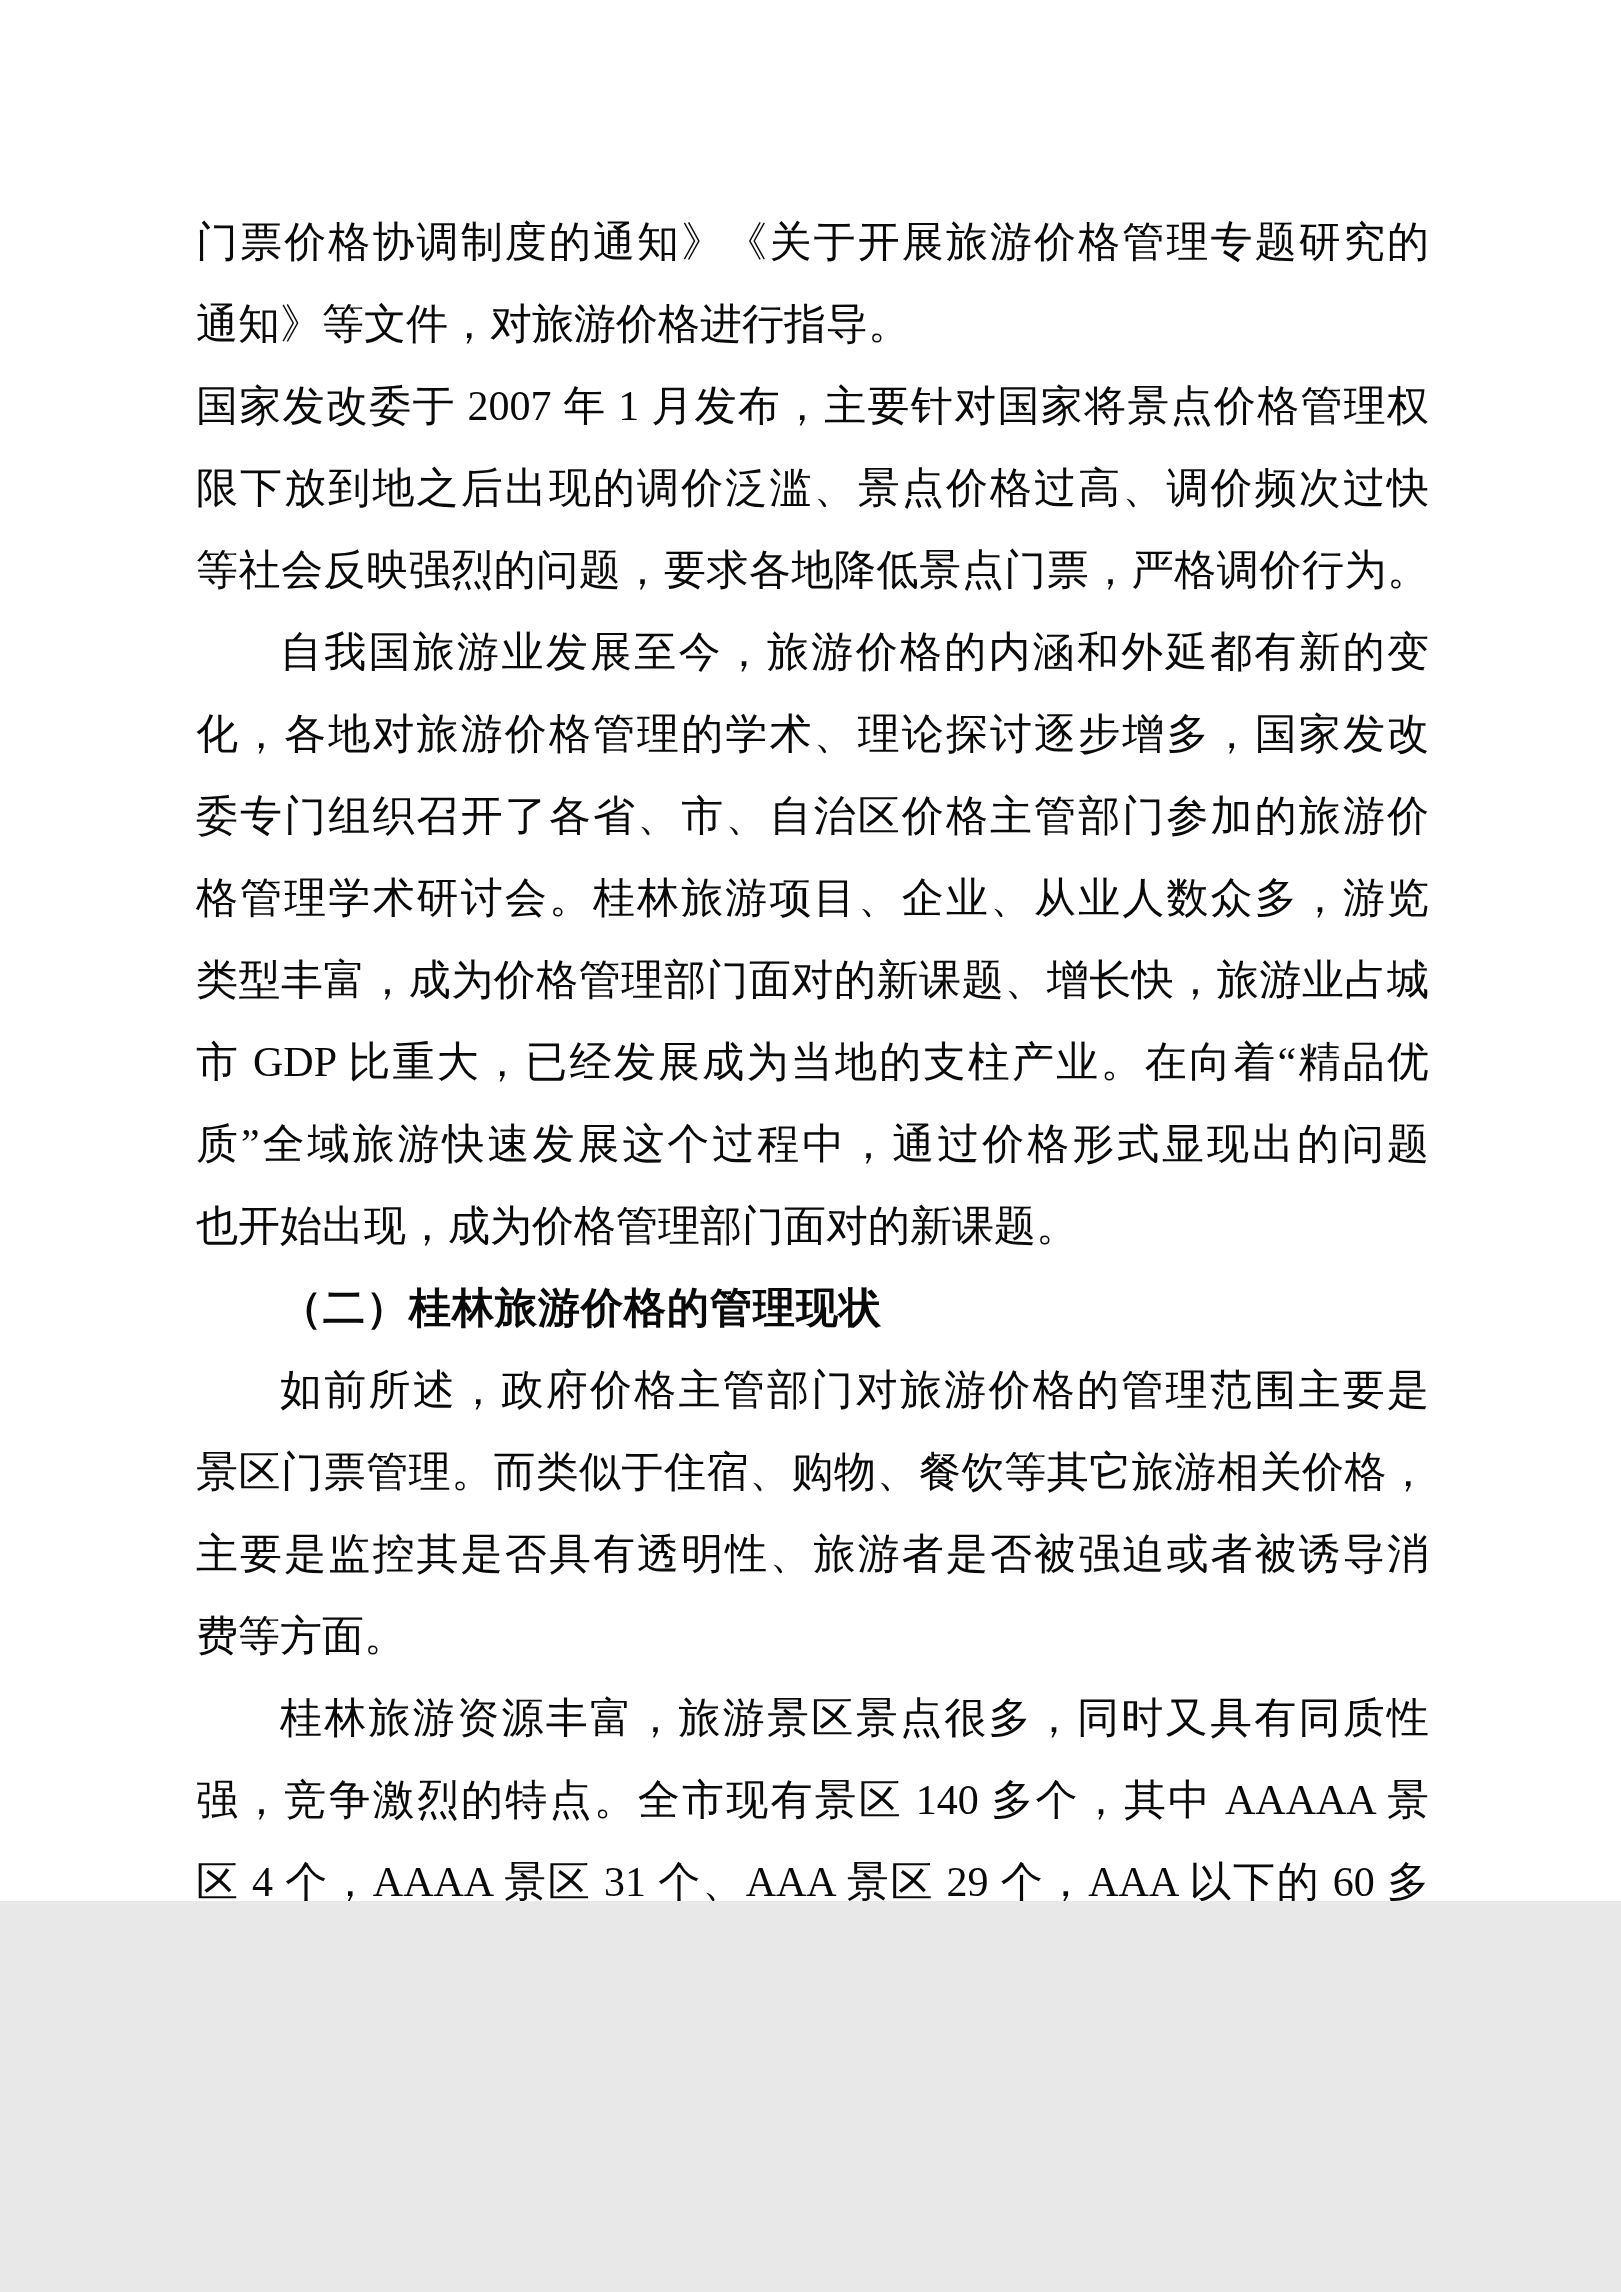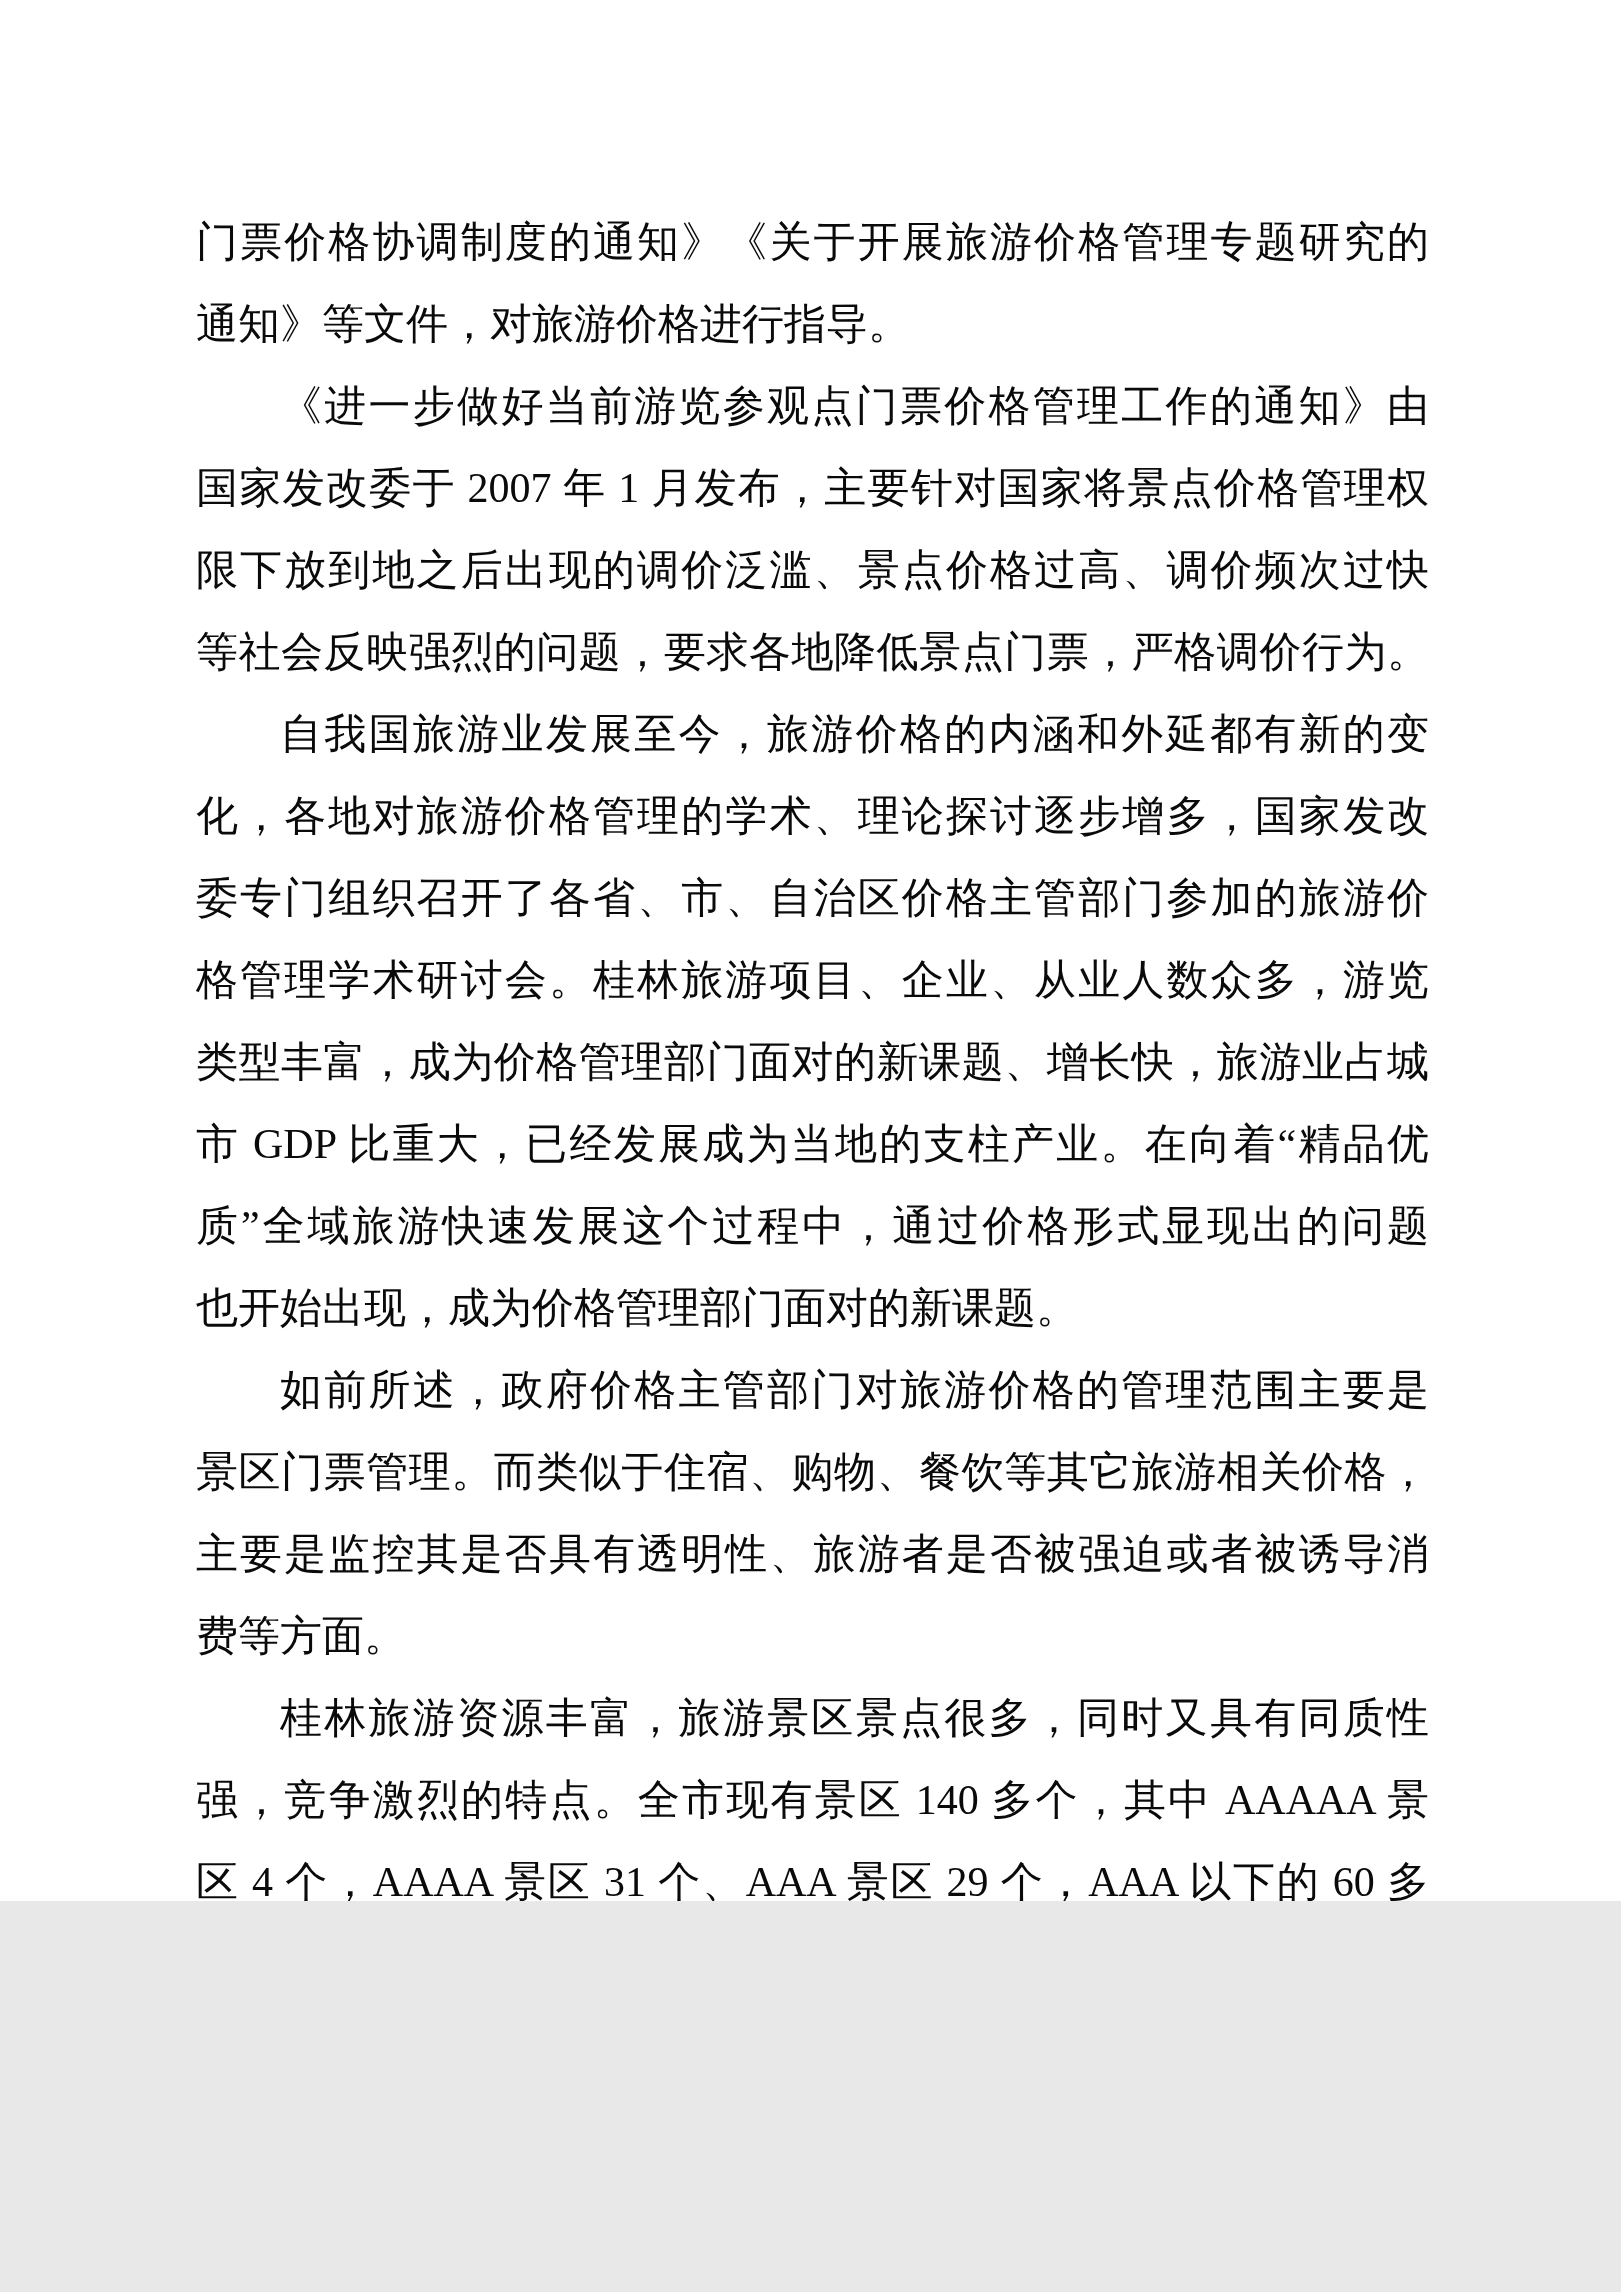--- a/index.html
+++ b/index.html
@@ -50,32 +50,32 @@
     font-family: "Liberation Serif", "DejaVu Serif", serif;
   }
 </style>
 </head>
 <body>
 
 <div class="page">
   <div class="text-block">
       <div class="line">门票价格协调制度的通知》《关于开展旅游价格管理专题研究的</div>
       <div class="line end">通知》等文件，对旅游价格进行指导。</div>
-      <div class="line indent">《进一步做好当前游览参观点门票价格管理工作的通知》由</div>
       <div class="line">国家发改委于 2007 年 1 月发布，主要针对国家将景点价格管理权</div>
       <div class="line">限下放到地之后出现的调价泛滥、景点价格过高、调价频次过快</div>
       <div class="line">等社会反映强烈的问题，要求各地降低景点门票，严格调价行为。</div>
       <div class="line indent">自我国旅游业发展至今，旅游价格的内涵和外延都有新的变</div>
       <div class="line">化，各地对旅游价格管理的学术、理论探讨逐步增多，国家发改</div>
       <div class="line">委专门组织召开了各省、市、自治区价格主管部门参加的旅游价</div>
       <div class="line">格管理学术研讨会。桂林旅游项目、企业、从业人数众多，游览</div>
       <div class="line">类型丰富，成为价格管理部门面对的新课题、增长快，旅游业占城</div>
       <div class="line">市 GDP 比重大，已经发展成为当地的支柱产业。在向着“精品优</div>
       <div class="line">质”全域旅游快速发展这个过程中，通过价格形式显现出的问题</div>
       <div class="line end">也开始出现，成为价格管理部门面对的新课题。</div>
+      <div class="line indent end heading">（二）桂林旅游价格的管理现状</div>
       <div class="line indent">如前所述，政府价格主管部门对旅游价格的管理范围主要是</div>
       <div class="line">景区门票管理。而类似于住宿、购物、餐饮等其它旅游相关价格，</div>
       <div class="line">主要是监控其是否具有透明性、旅游者是否被强迫或者被诱导消</div>
       <div class="line end">费等方面。</div>
       <div class="line indent">桂林旅游资源丰富，旅游景区景点很多，同时又具有同质性</div>
       <div class="line">强，竞争激烈的特点。全市现有景区 140 多个，其中 AAAAA 景</div>
       <div class="line">区 4 个，AAAA 景区 31 个、AAA 景区 29 个，AAA 以下的 60 多</div>
       <div class="line end">个。</div>
     </div>
   <div class="footer">— 22 —</div>

